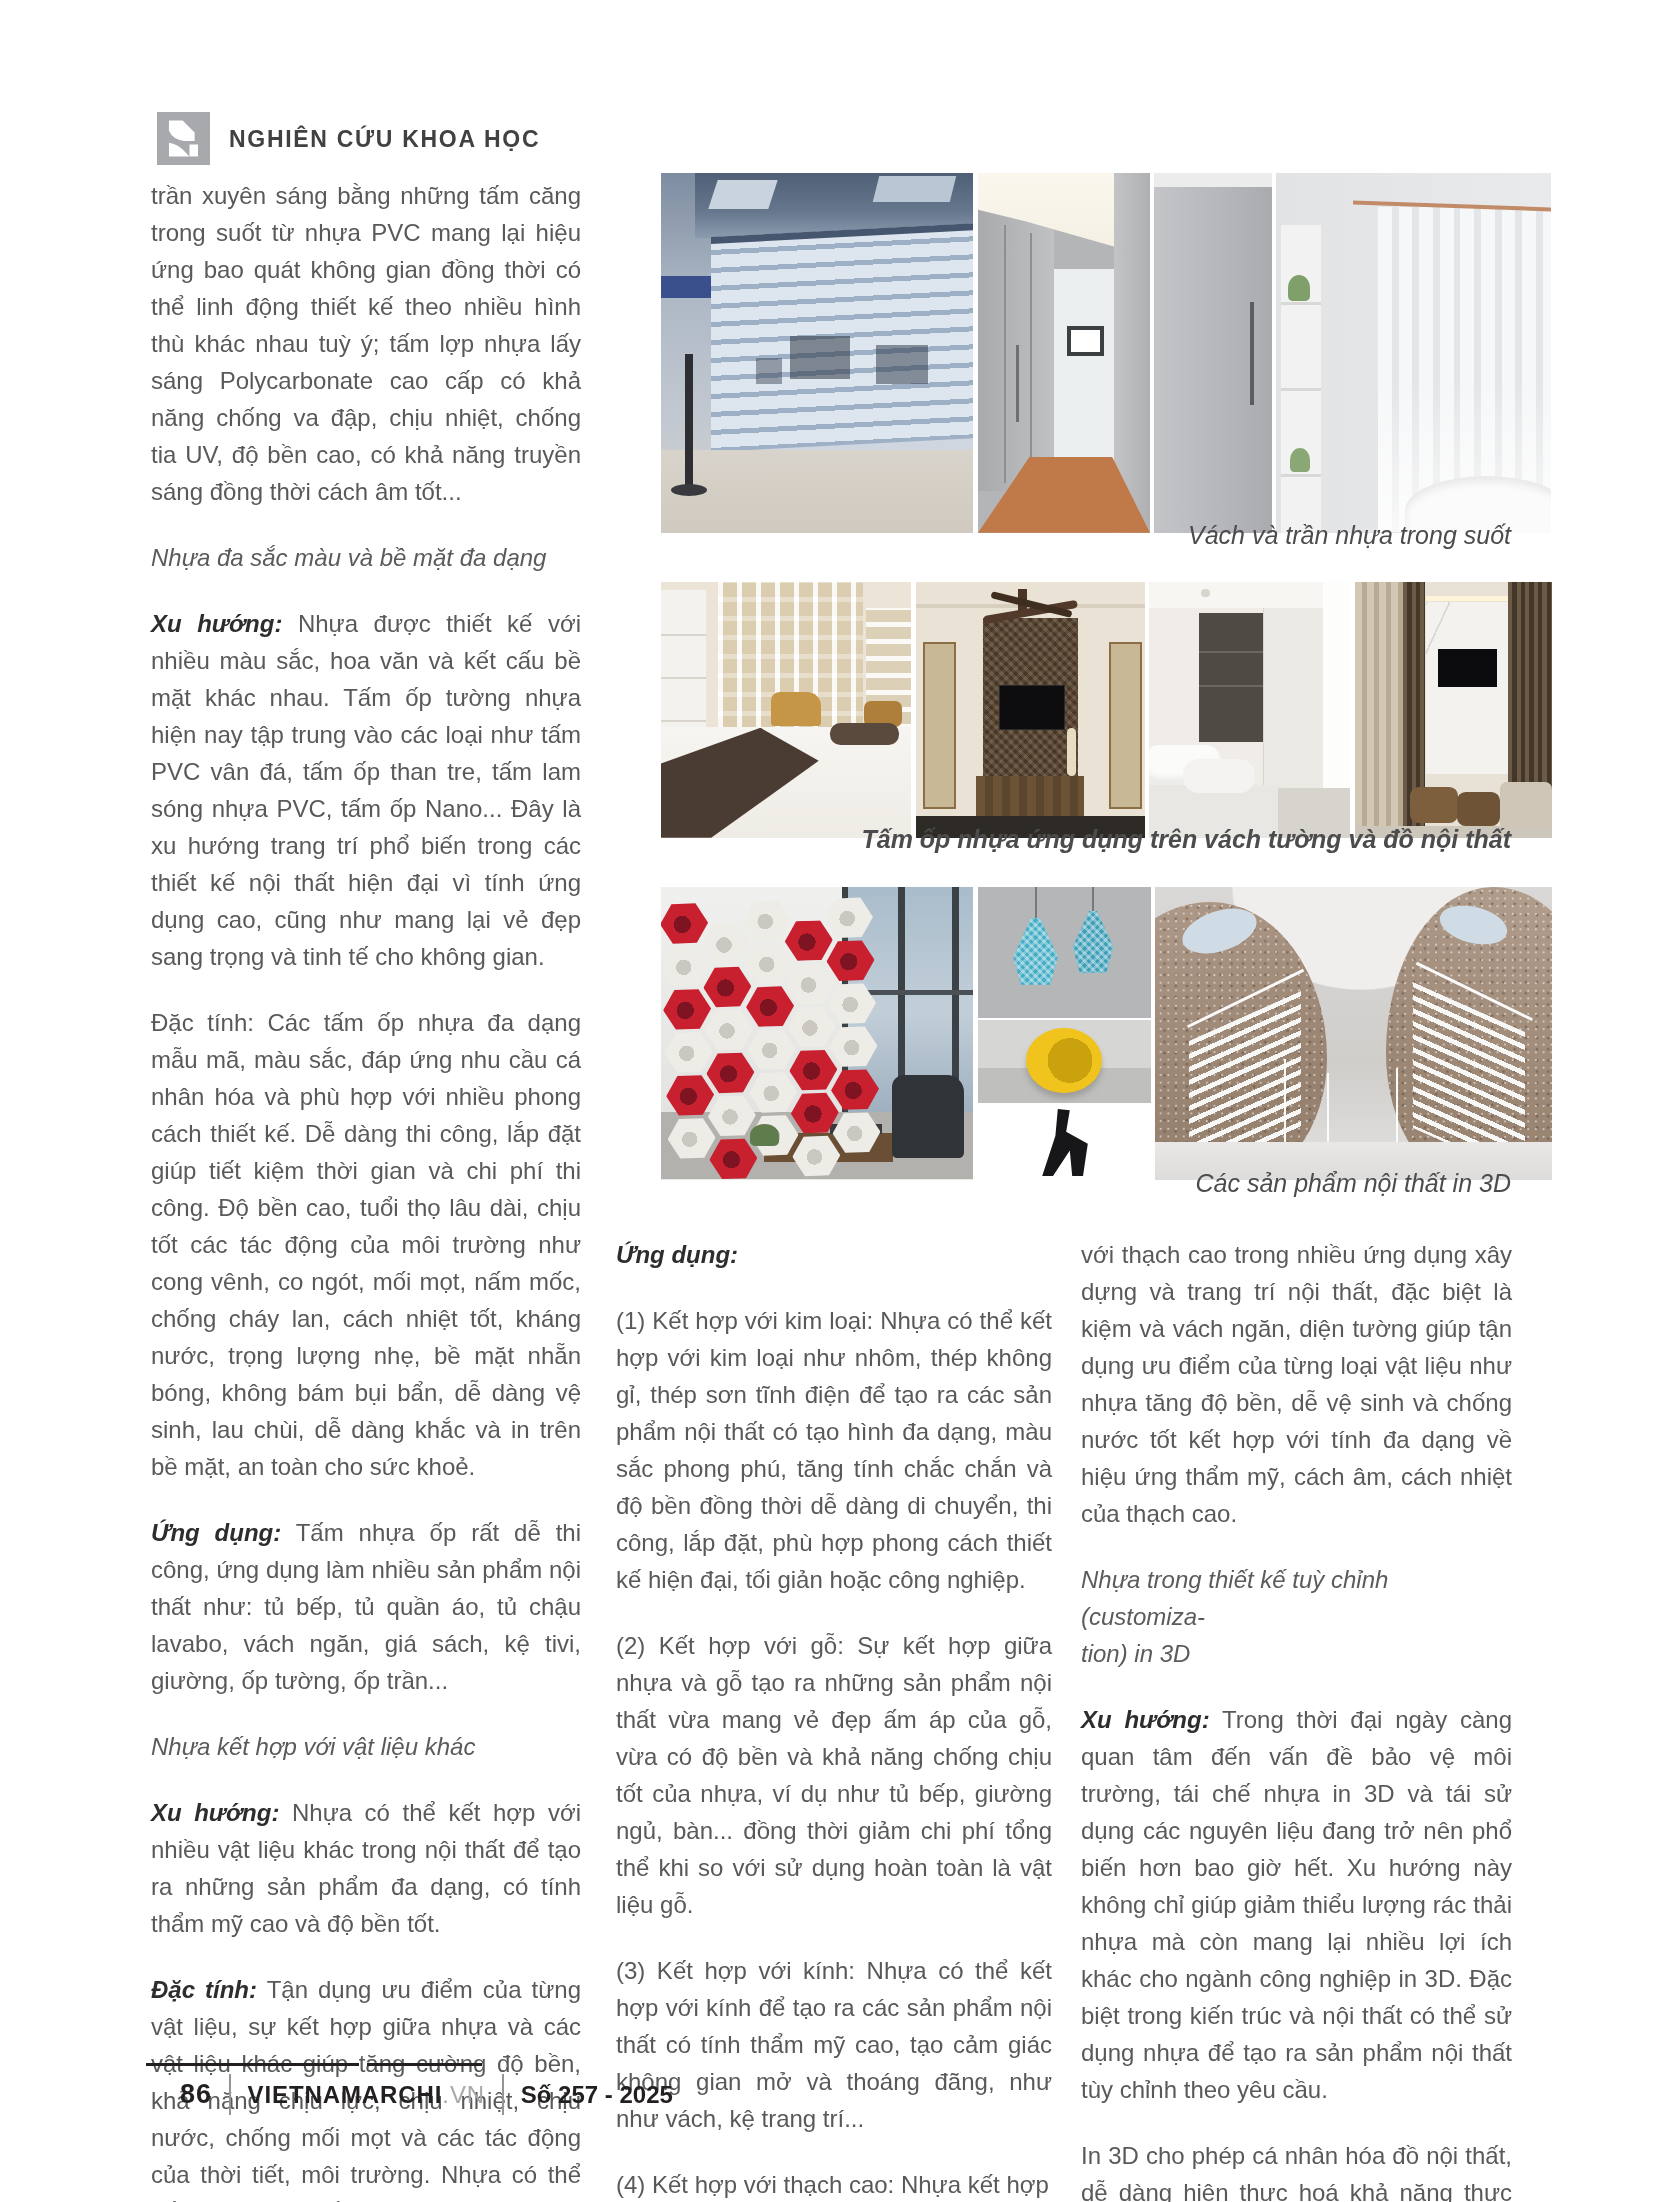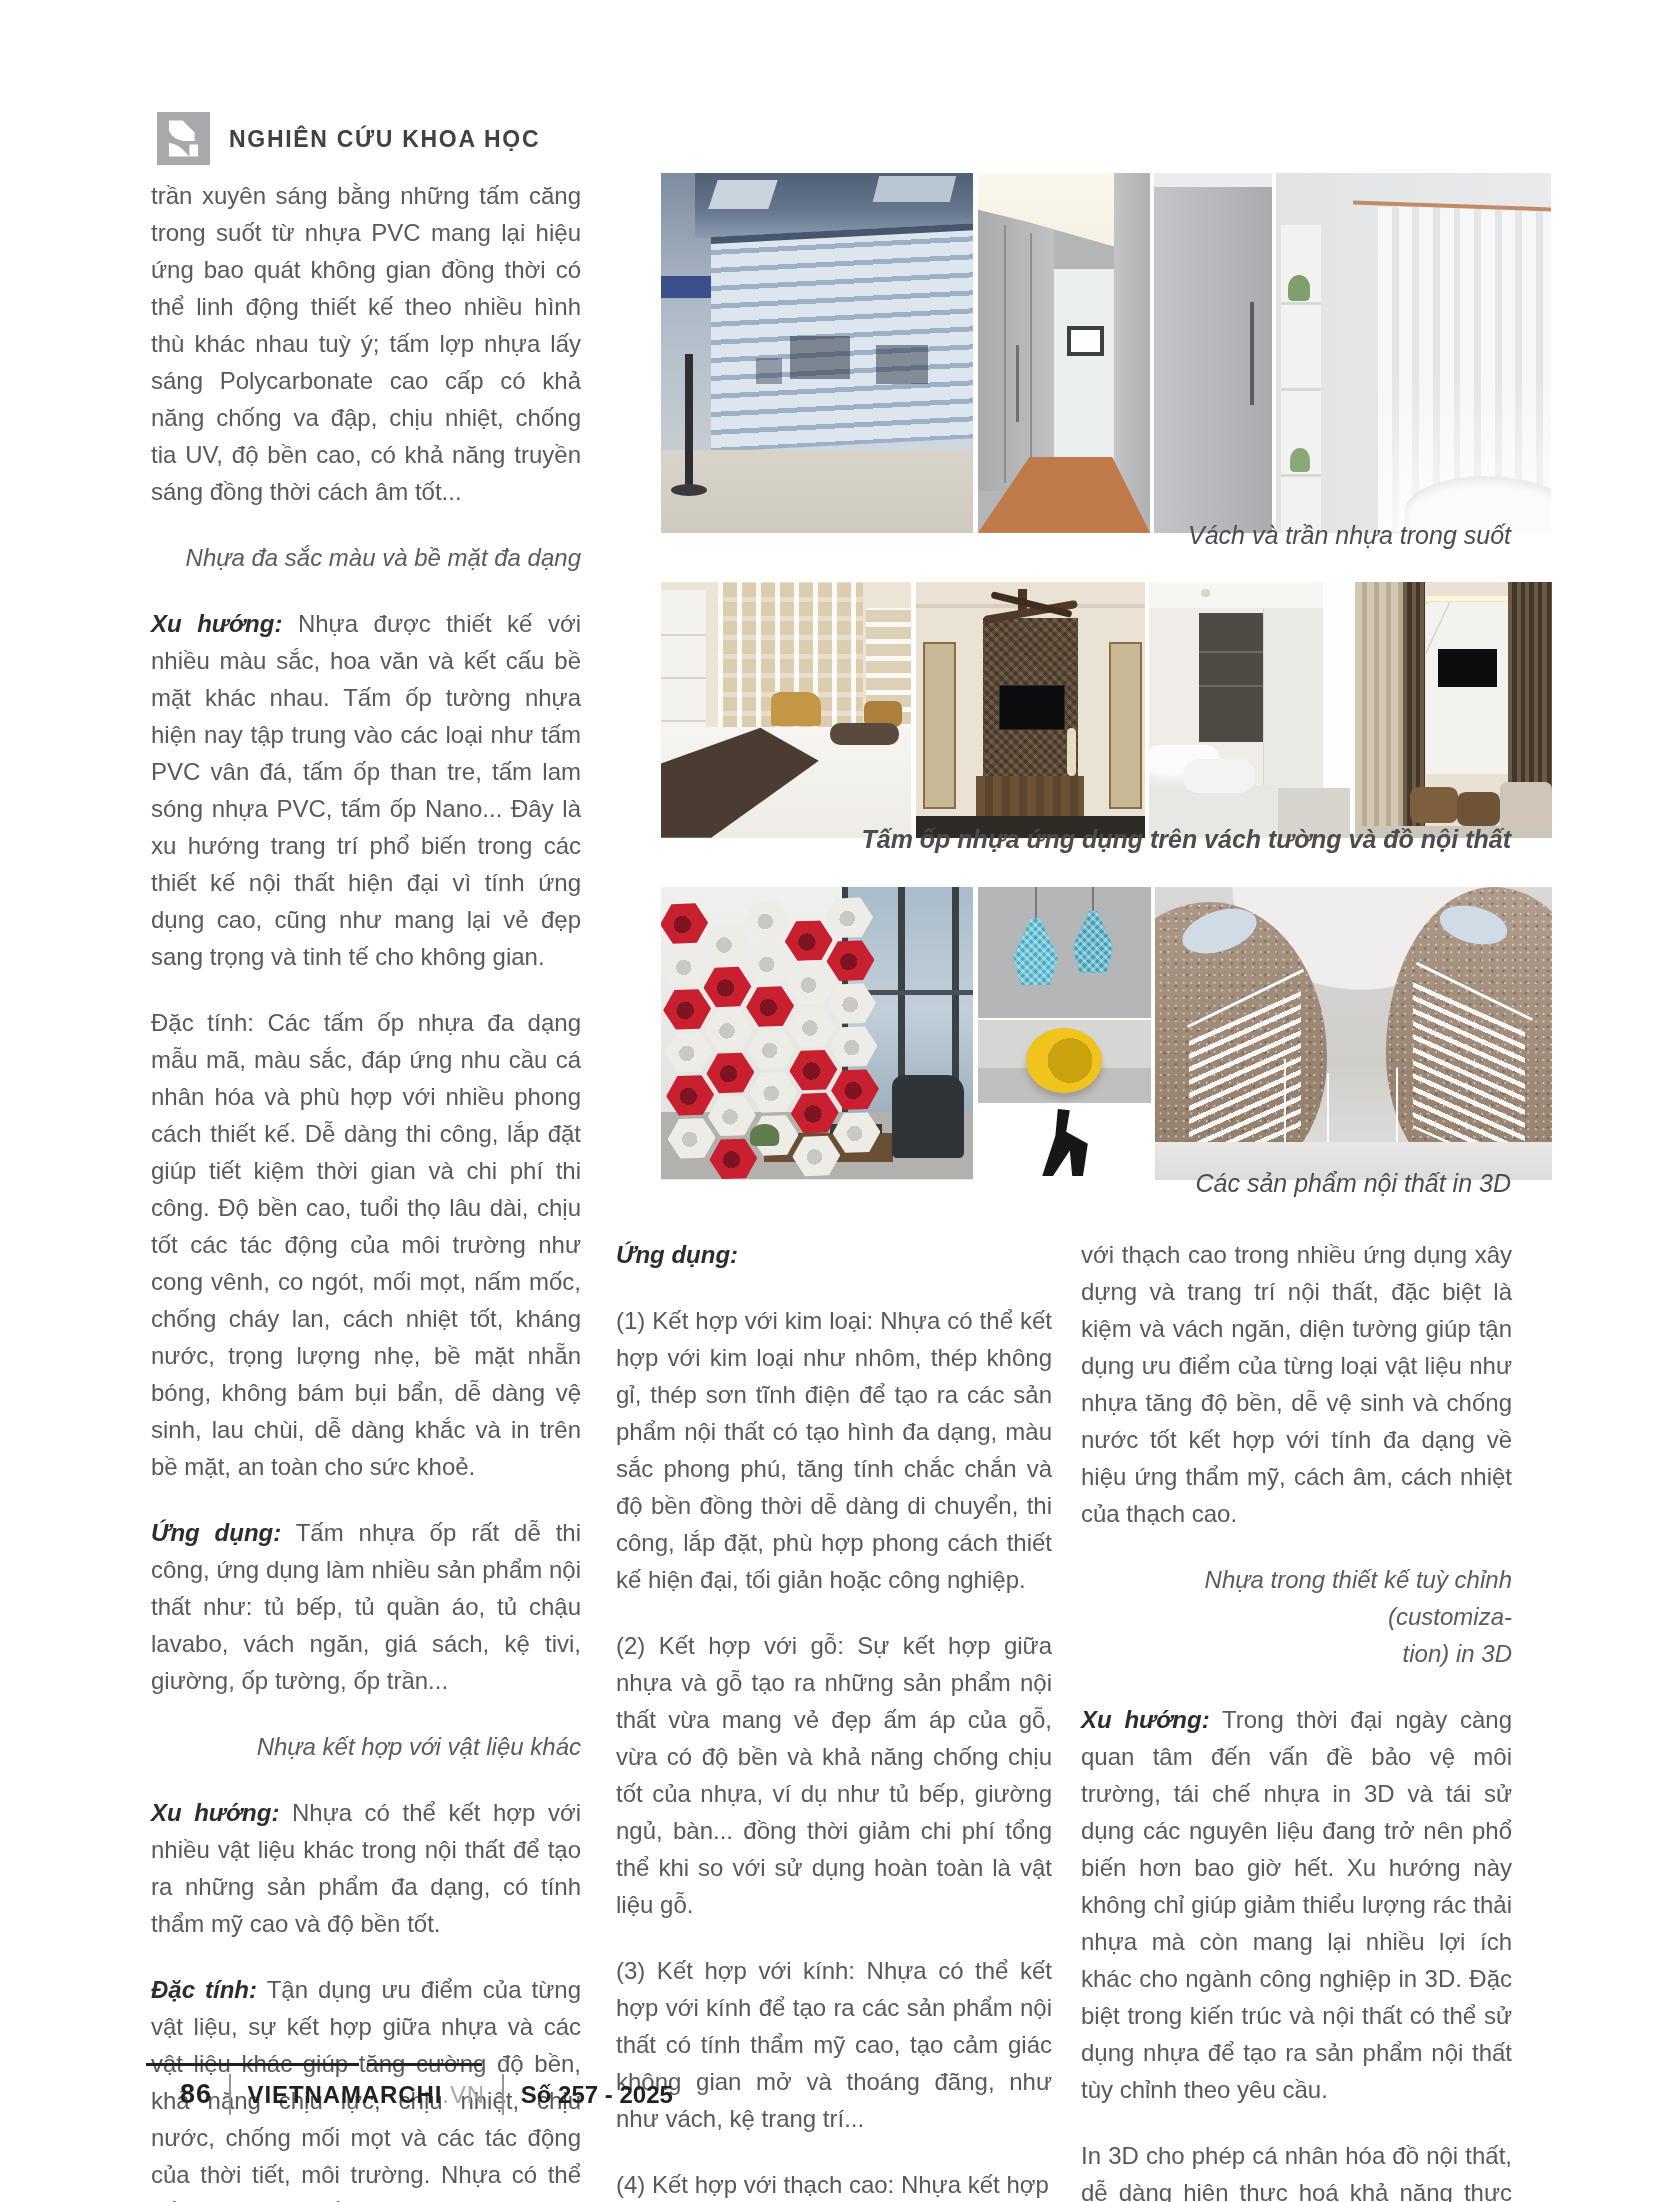--- a/index.html
+++ b/index.html
@@ -7,21 +7,21 @@
         font-family:"Liberation Sans","DejaVu Sans",sans-serif;color:#58595b;}
 
   
   .brand-badge{position:absolute;left:157px;top:112px;width:53px;height:53px;background:#a7a9ac;}
   .section-title{position:absolute;left:229px;top:126px;font-size:23px;font-weight:bold;
                  letter-spacing:1.7px;color:#414042;}
 
   
   .col{position:absolute;font-size:24px;line-height:37px;text-align:justify;color:#58595b;}
   .col p{margin:0 0 29px 0;}
-  .col .subhead{font-style:italic;color:#5a5b5d;text-align:right;}
+  .col .subhead{font-style:italic;color:#5a5b5d;text-align:left;}
   .lead{font-weight:bold;font-style:italic;color:#2d2d2f;}
   .col-left{left:151px;top:177px;width:430px;}
   .col-mid{left:616px;top:1236px;width:436px;}
   .col-right{left:1081px;top:1236px;width:431px;}
   .colhead{font-weight:bold;font-style:italic;color:#2d2d2f;text-align:left;margin:0 0 29px 0;}
   .twoline{text-align:left;}
 
   
   .caption{position:absolute;left:621px;width:890px;text-align:right;font-style:italic;
            font-size:25px;line-height:31px;color:#4c4c4e;}

